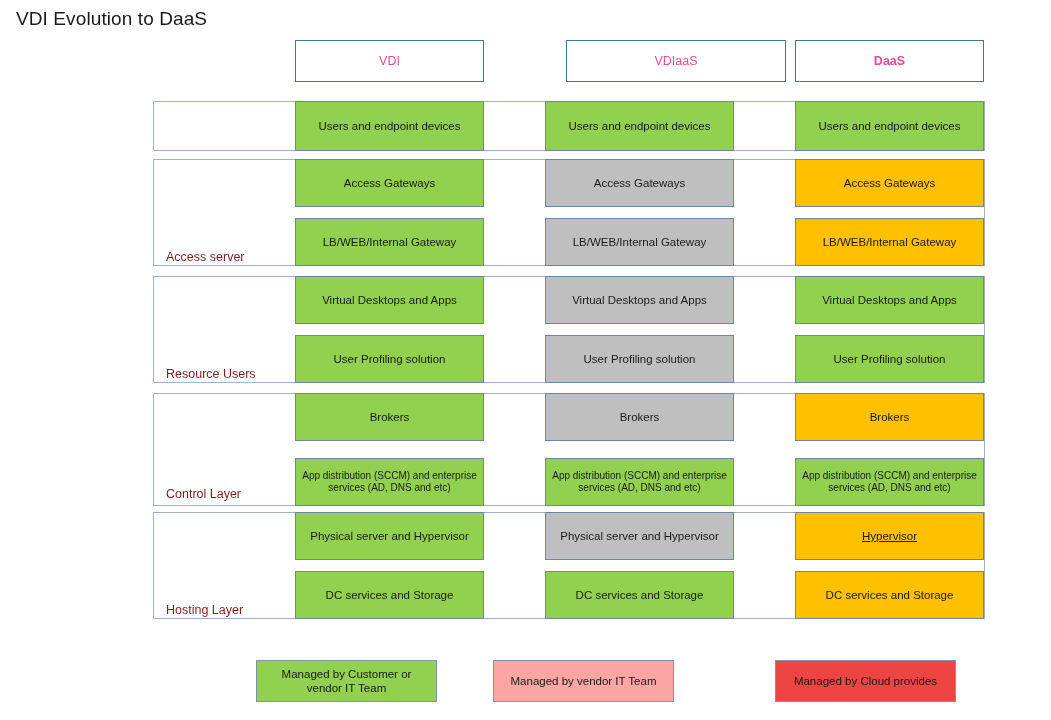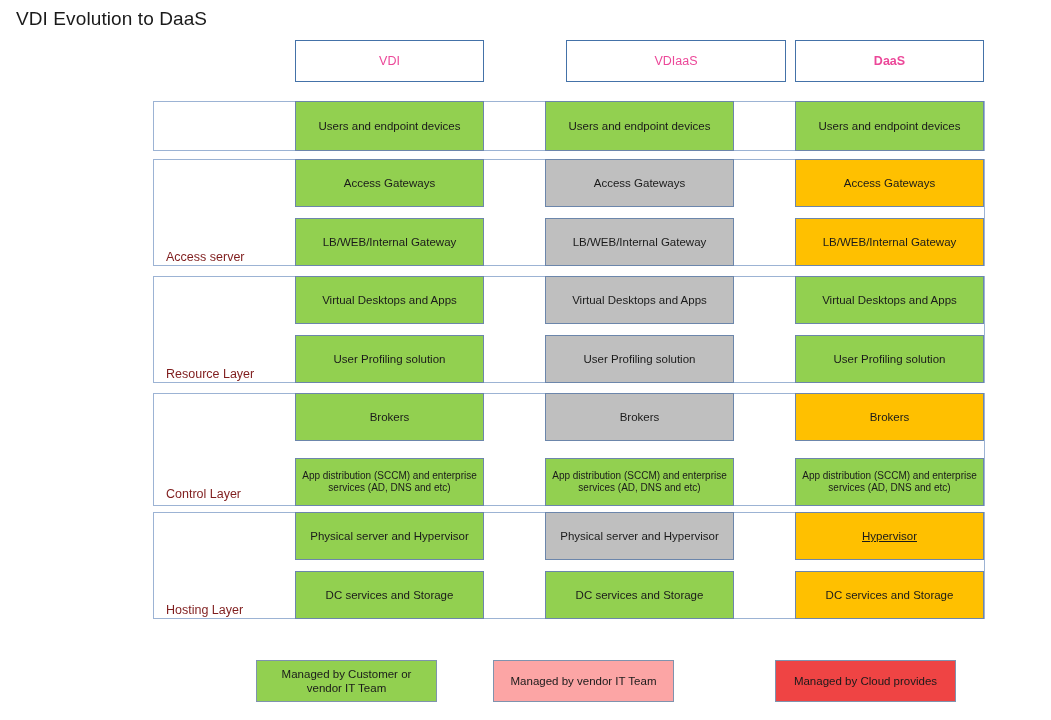--- a/index.html
+++ b/index.html
@@ -111,21 +111,21 @@
     <div class="col-header" style="left: 795px; width: 189px; font-weight: bold;">DaaS</div>
   </div>
 <div id="layer-rows">
     <div class="layer-row" style="top: 101px; height: 50px;">
       <div class="layer-label">User Layer</div>
     </div>
     <div class="layer-row" style="top: 159px; height: 107px;">
       <div class="layer-label">Access server</div>
     </div>
     <div class="layer-row" style="top: 276px; height: 107px;">
-      <div class="layer-label">Resource Layer</div>
+      <div class="layer-label">Resource Users</div>
     </div>
     <div class="layer-row" style="top: 393px; height: 113px;">
       <div class="layer-label">Control Layer</div>
     </div>
     <div class="layer-row" style="top: 512px; height: 107px;">
       <div class="layer-label">Hosting Layer</div>
     </div>
   </div>
 <div id="content-cells">
     <div class="cell" style="left: 295px; width: 189px; top: 101px; height: 50px; background: rgb(146, 208, 80);">Users and endpoint devices</div>

